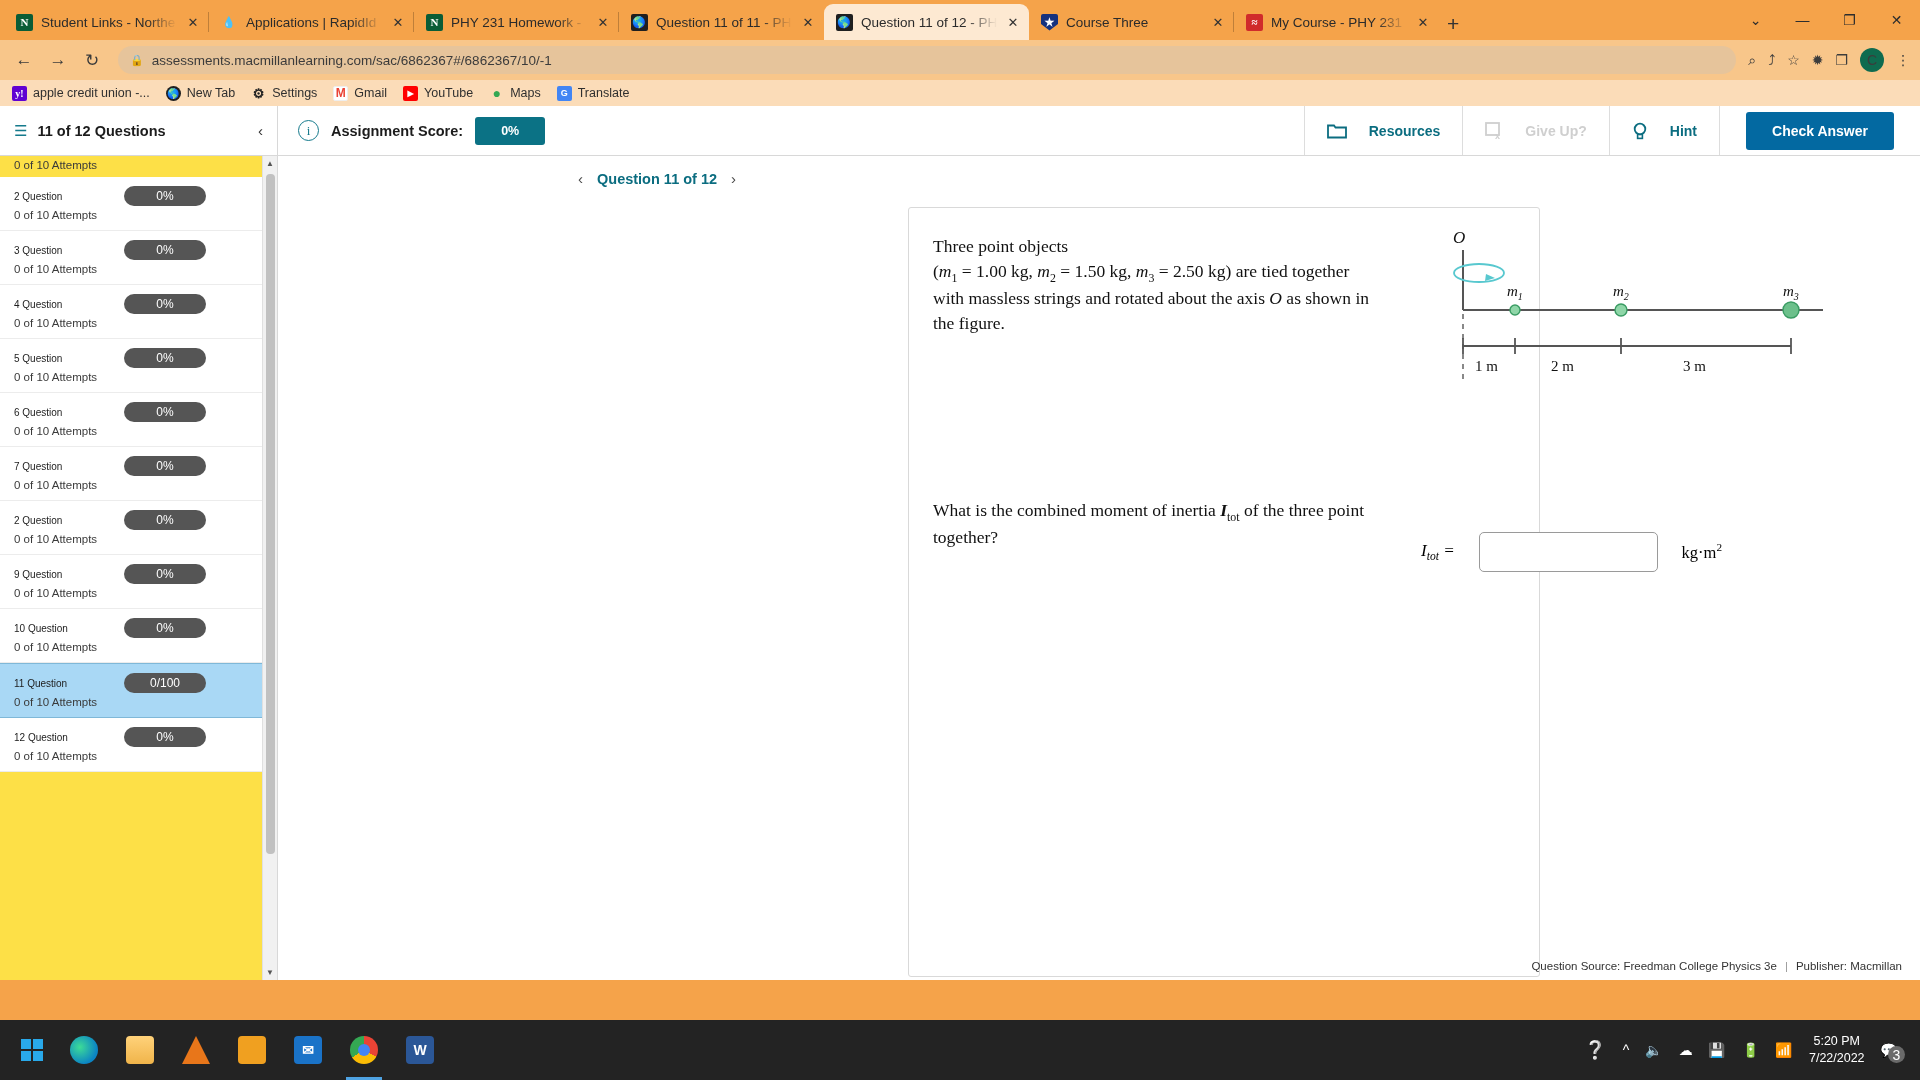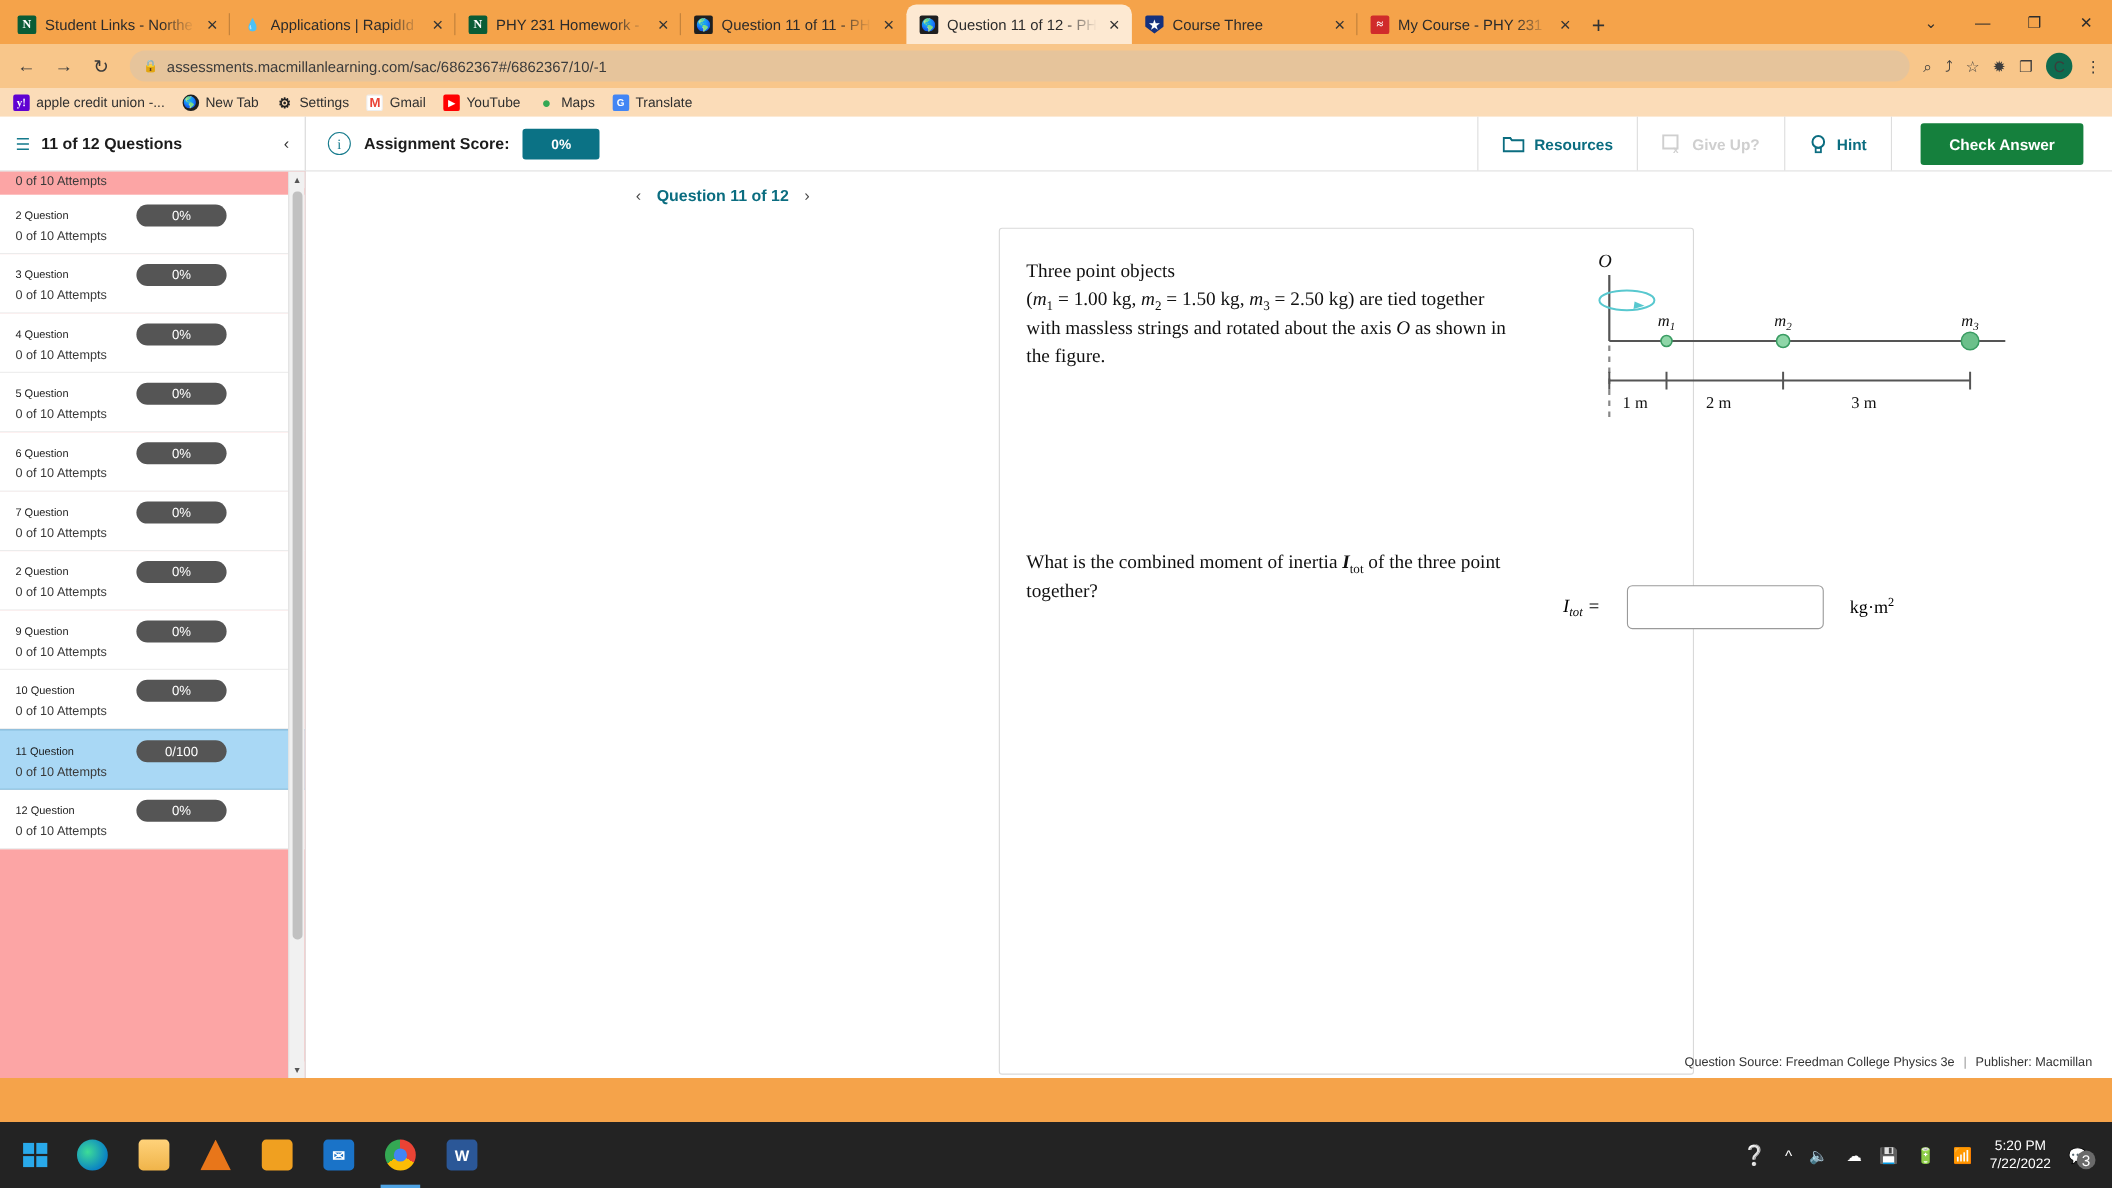--- a/index.html
+++ b/index.html
@@ -112,34 +112,34 @@
   .hamb { color: #157a8c; font-size: 15px; }
   .qcount { font-size: 14.5px; font-weight: bold; color: #1c1c1c; flex: 1; }
   .collapse { color: #333; font-size: 15px; }
   .apptop-mid { flex: 1; display: flex; align-items: center; gap: 12px; padding-left: 20px; }
   .infoico { width: 21px; height: 21px; border-radius: 50%; border: 1.6px solid #157a8c;
              color: #157a8c; font-size: 13px; display: flex; align-items: center;
              justify-content: center; font-family: "Liberation Serif", serif; }
   .scorelabel { font-size: 14.5px; font-weight: bold; color: #1c1c1c; }
   .scorepill { background: #0b7285; color: #fff; font-size: 12.5px; font-weight: bold;
                border-radius: 3px; padding: 7px 26px; }
-  .toolbtn { display: flex; align-items: center; gap: 9px; padding: 0 22px;
+  .toolbtn { display: flex; align-items: center; gap: 22px; padding: 0 22px;
              border-left: 1px solid #ddd; color: #0b6d80; font-size: 14px;
              font-weight: bold; height: 100%; }
   .toolbtn.disabled { color: #cfcfcf; }
   .checkbtn { display: flex; align-items: center; padding: 0 26px;
               border-left: 1px solid #ddd; height: 100%; }
-  .checkbtn .btn { background: #15803d; color: #fff; font-size: 14px; font-weight: bold;
+  .checkbtn .btn { background: #0369a1; color: #fff; font-size: 14px; font-weight: bold;
                    padding: 11px 26px; border-radius: 3px; }
 
   .body-area { flex: 1; display: flex; min-height: 0; }
 
   
   .sidebar { width: 278px; border-right: 1px solid #d8d8d8; position: relative;
-             background: #fca5a5; overflow: hidden; }
+             background: #fde047; overflow: hidden; }
   .sbscroll { position: absolute; inset: 0; padding-bottom: 8px; }
   .qitem { padding: 9px 16px 9px 14px; border-bottom: 1px solid #ececec; background: #fff; }
   .qitem.active { background: #a9d8f5; border-top: 1px solid #7fb8d8;
                   border-bottom: 1px solid #7fb8d8; }
   .qrow { display: flex; align-items: center; gap: 14px; }
   .qname { font-size: 10px; color: #1c1c1c; flex: 0 0 auto; min-width: 96px; }
   .qbadge { background: #555; color: #fff; font-size: 12px; border-radius: 11px;
             padding: 3px 0; width: 82px; text-align: center; }
   .qattempts { font-size: 11.5px; color: #3a3a3a; margin-top: 3px; }
   .sb-scrollbar { position: absolute; right: 0; top: 0; bottom: 0; width: 15px;

